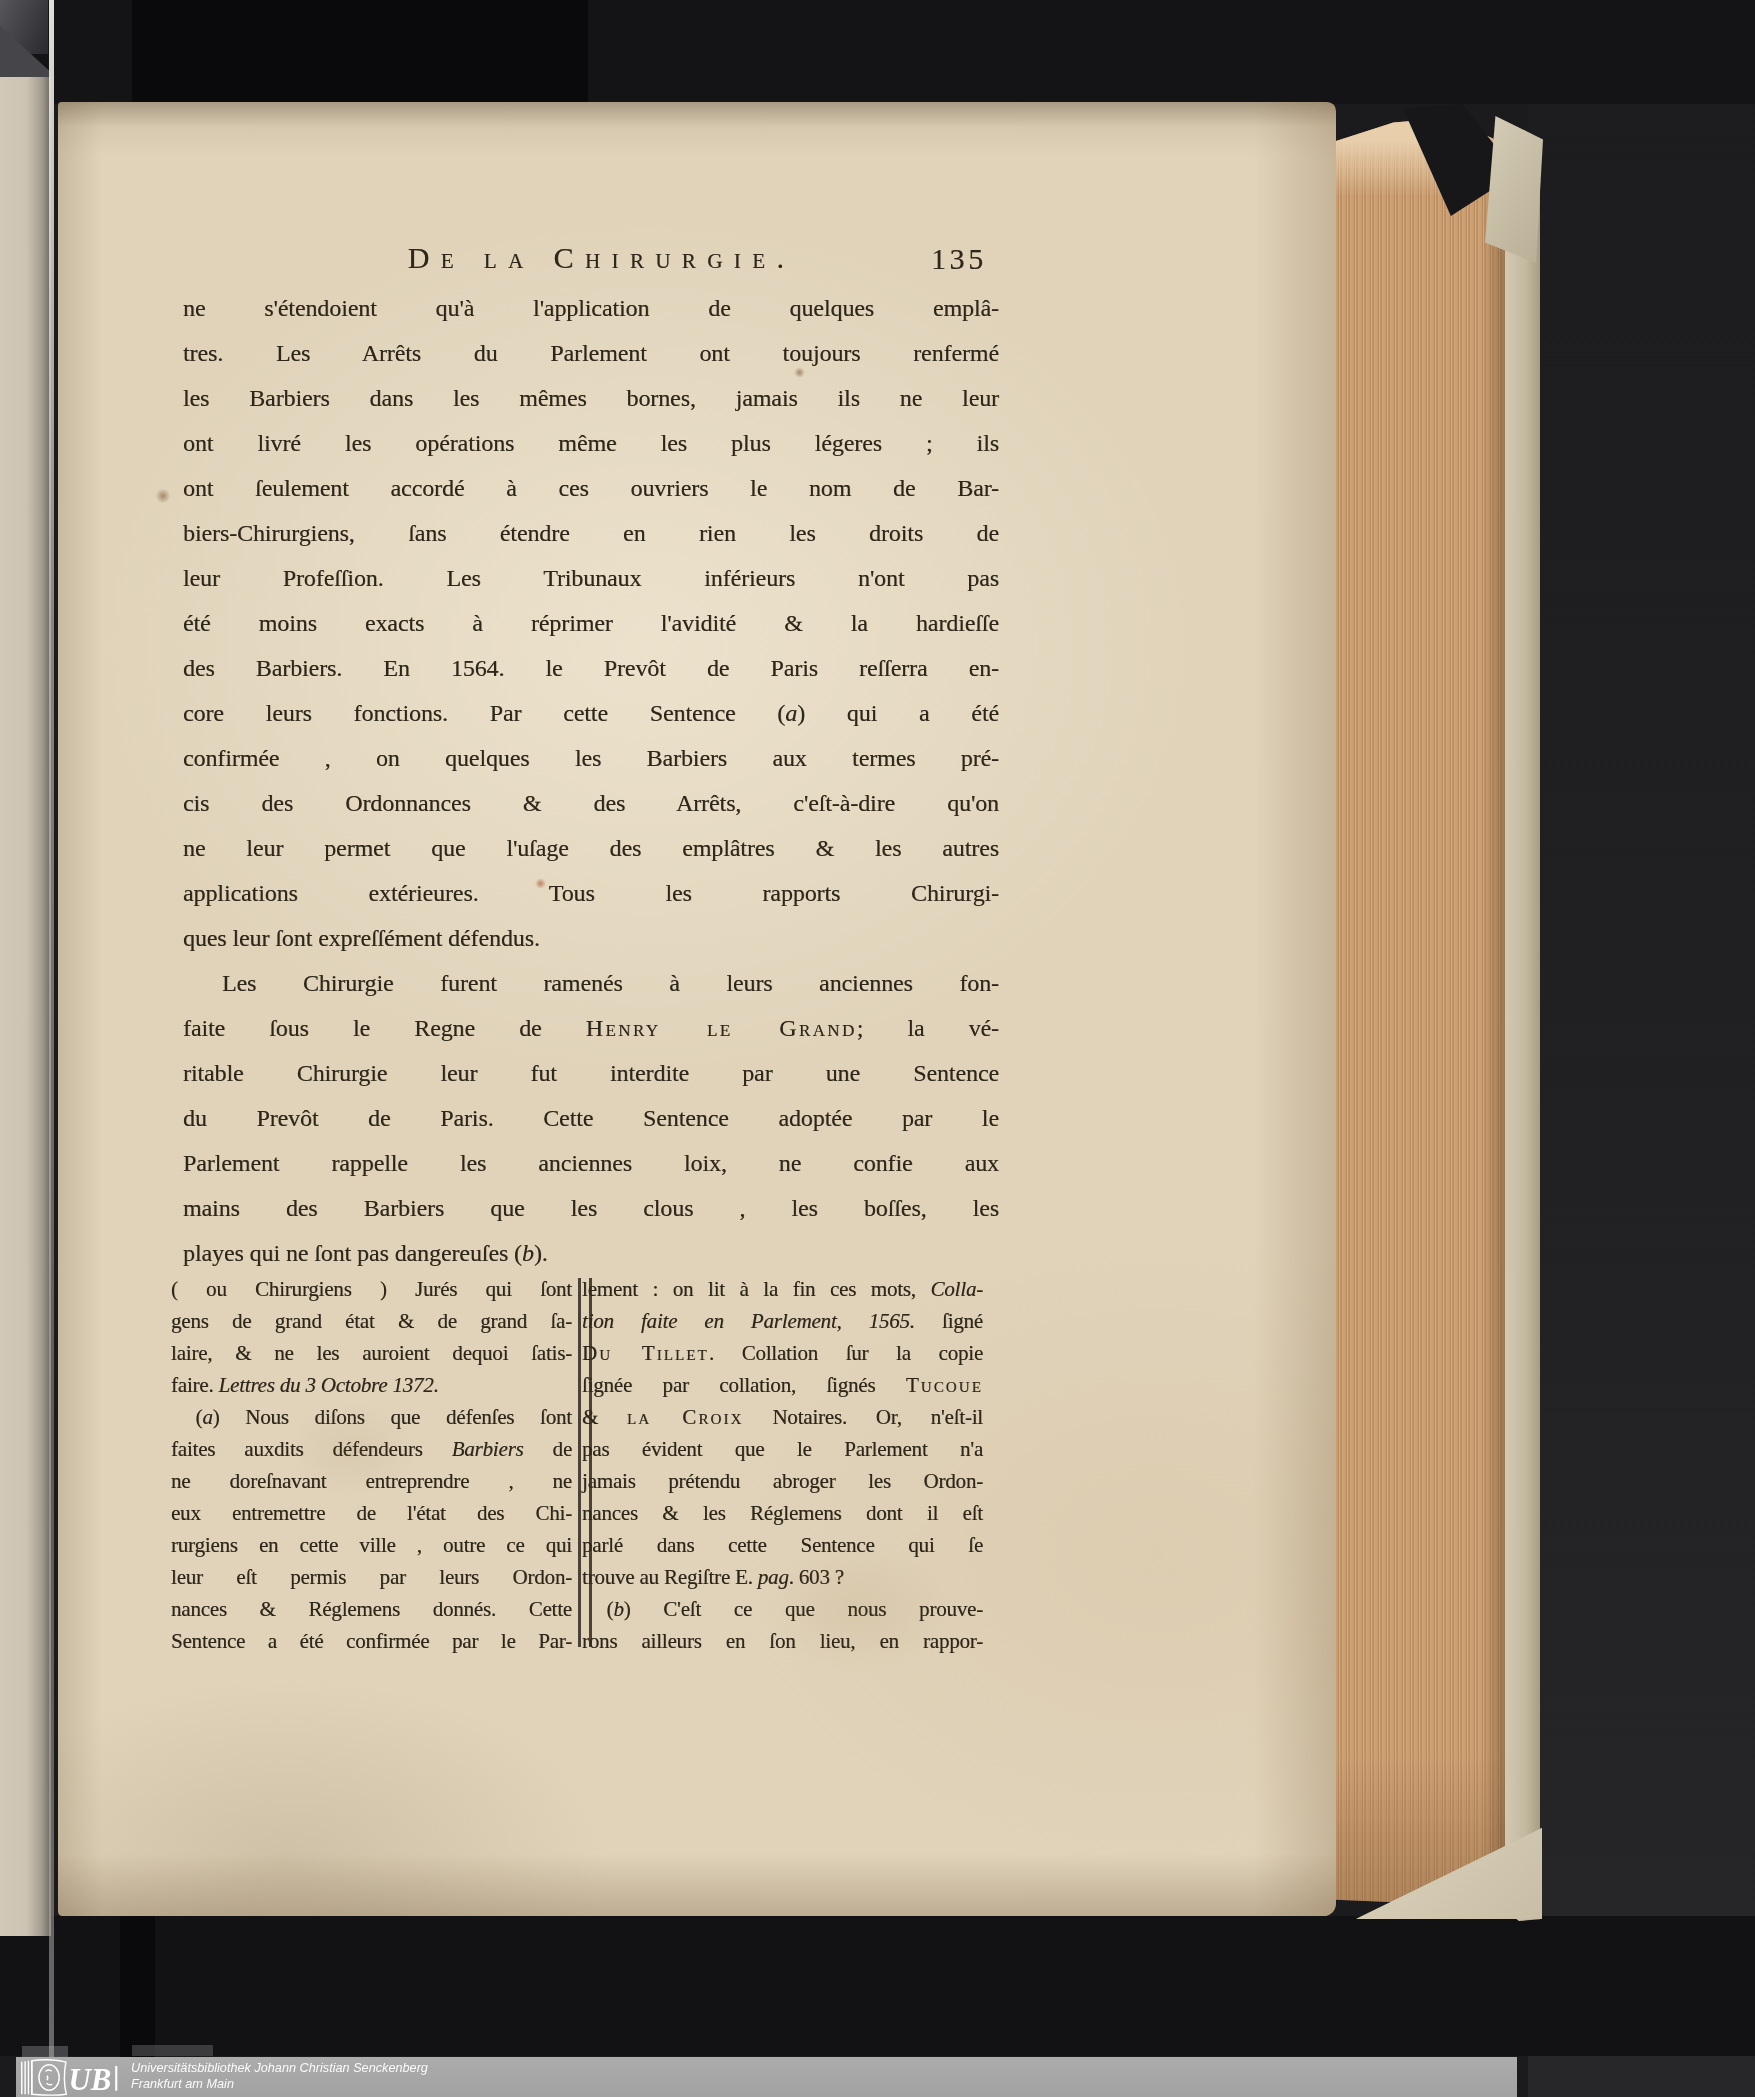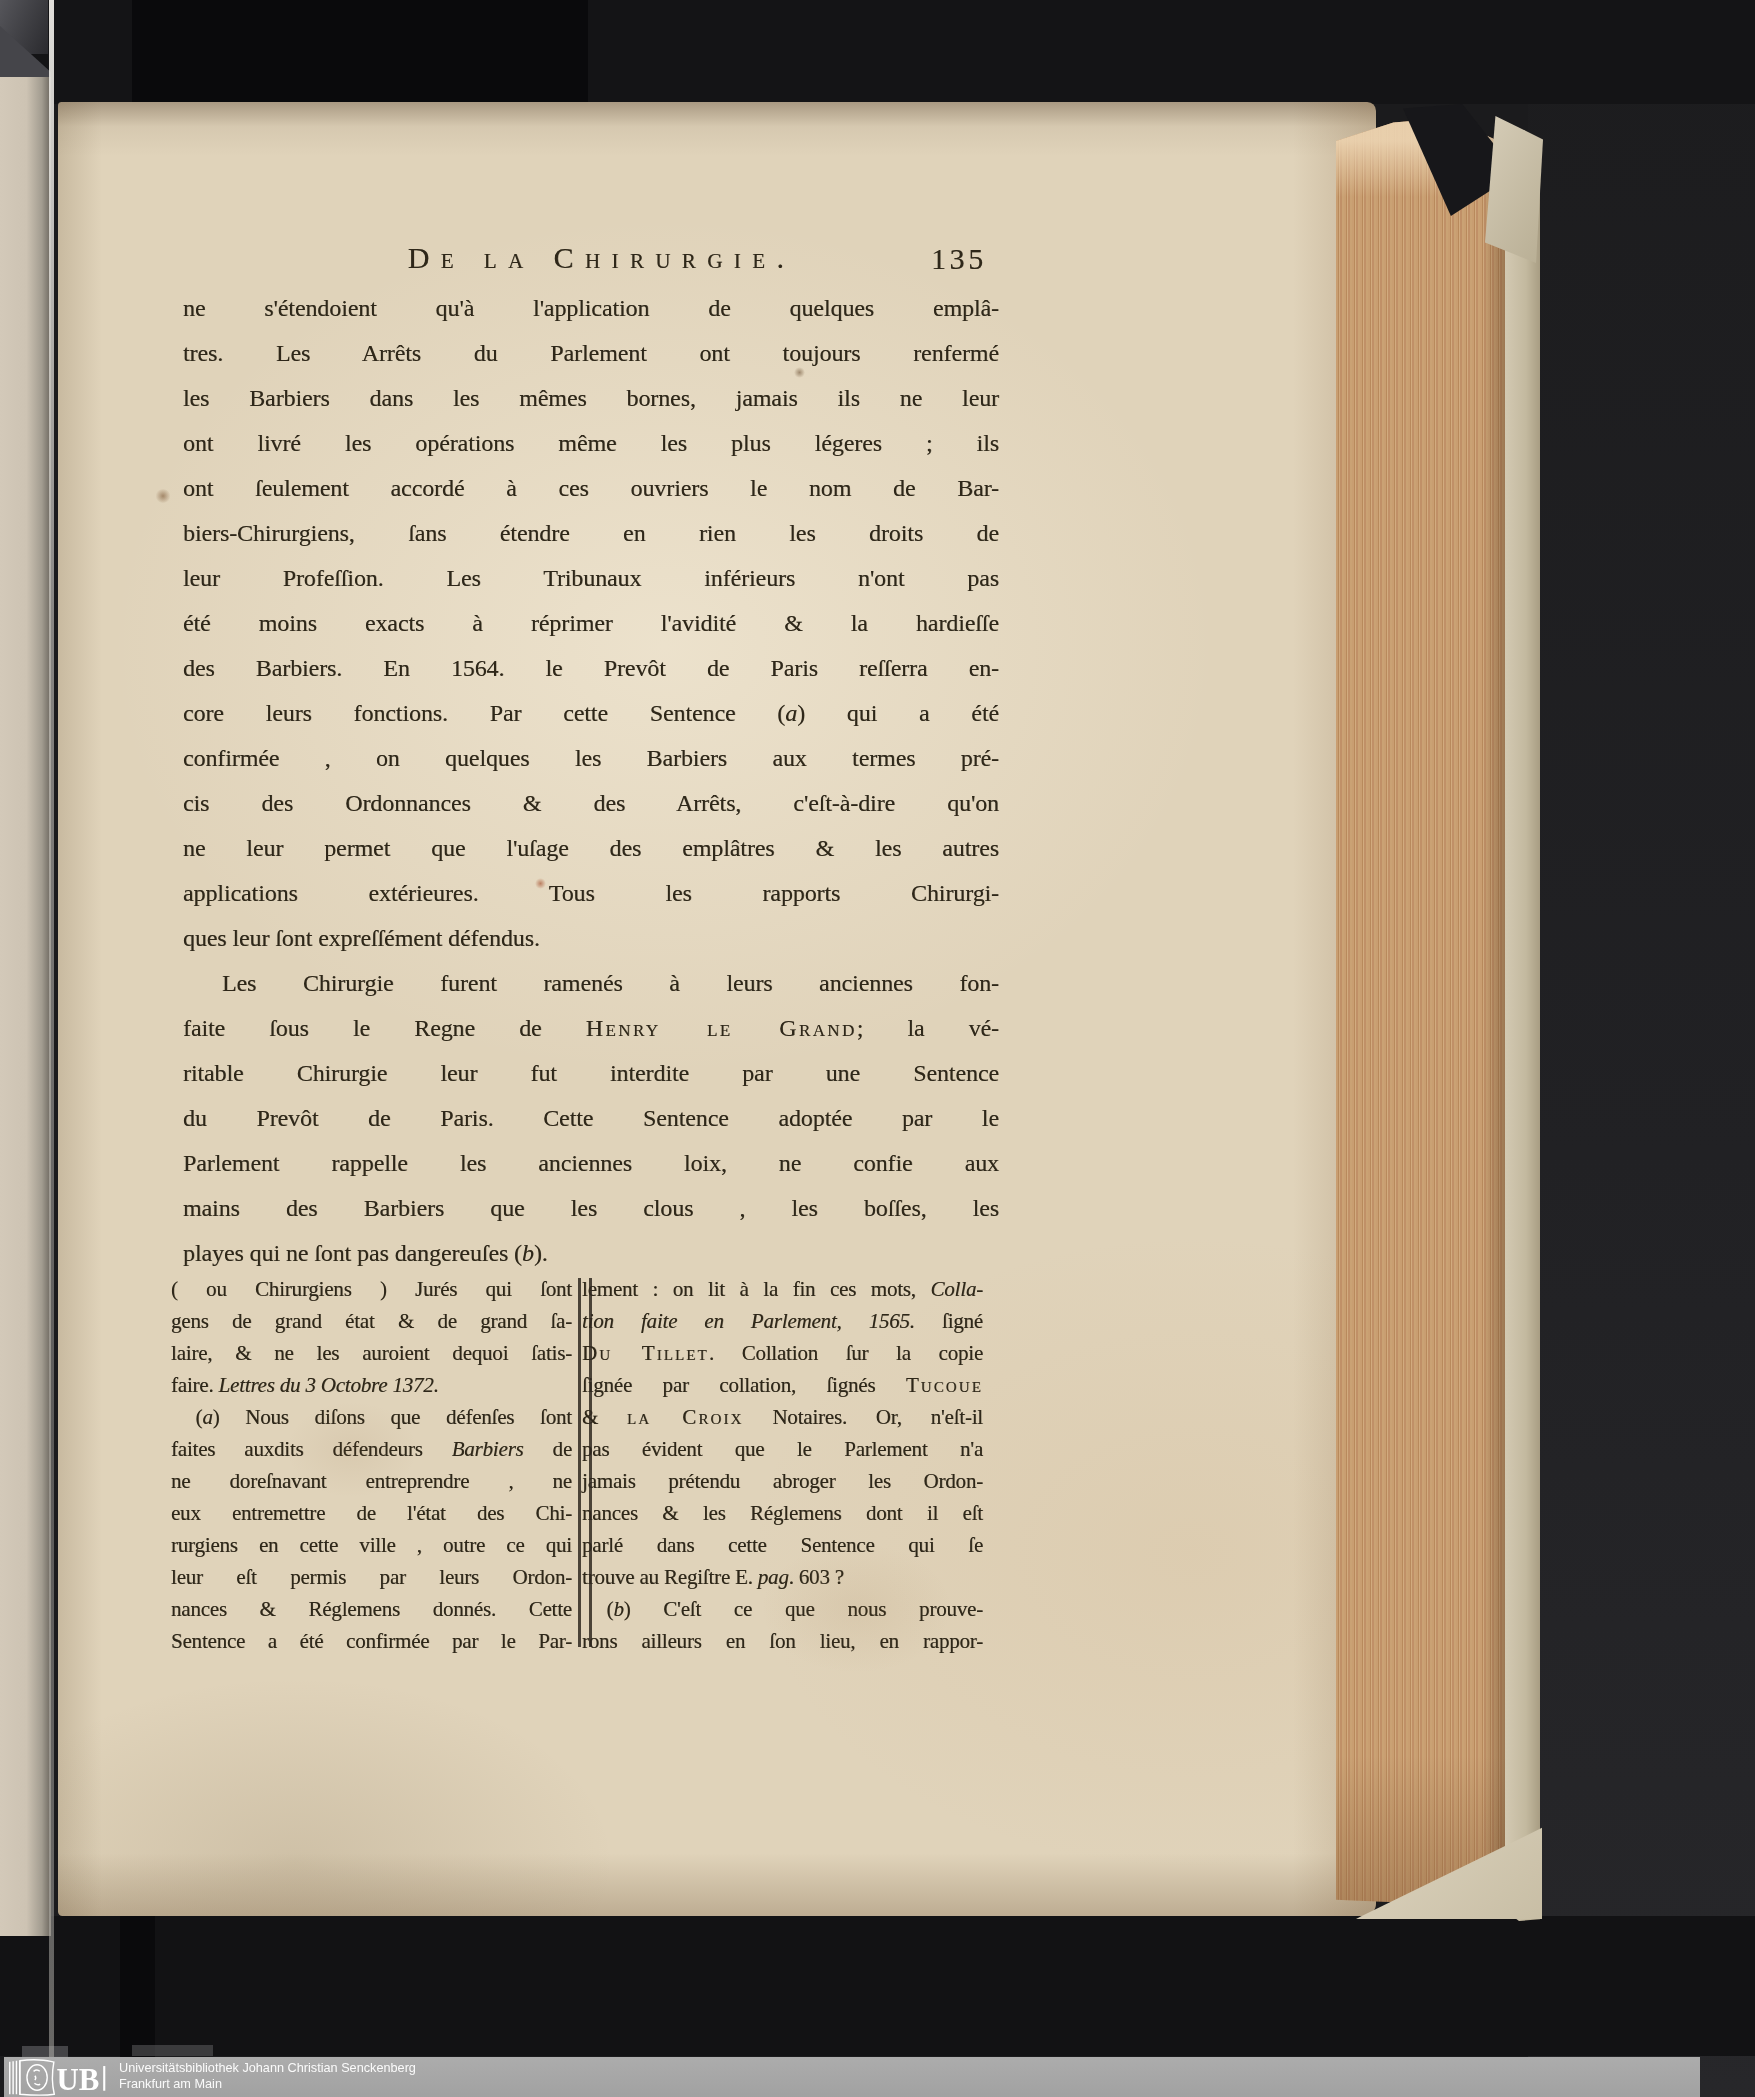--- a/index.html
+++ b/index.html
@@ -32,21 +32,20 @@
     border-radius:3.5px 8.8px 12.3px 4.4px;
     background-color:#e0d3ba;
     background-image:
       radial-gradient(ellipse 790px 614px at 46% 30%,rgba(248,240,222,.5),transparent 70%),
       linear-gradient(90deg,rgba(105,85,55,.20),transparent 44px),
       linear-gradient(270deg,rgba(130,100,65,.28),transparent 83px),
       linear-gradient(180deg,rgba(80,60,40,.38),rgba(80,60,40,.07) 24.6px,transparent 54px),
       linear-gradient(0deg,rgba(110,85,55,.30),transparent 63px),
       radial-gradient(ellipse 456px 263px at 18% 97%,rgba(100,80,50,.14),transparent 70%),
       radial-gradient(ellipse 632px 456px at 86% 80%,rgba(195,155,105,.12),transparent 70%);
-    padding-left: 40px;
   }
   .fore-edge{position:absolute;left:1336px;top:118px;width:169px;height:1787px;z-index:3;
     clip-path:polygon(0 23px,34% 4.4px,66% 0,100% 26px,100% calc(100% - 51px),74% 100%,0 calc(100% - 5.3px));
     background:
       linear-gradient(270deg,rgba(90,60,35,.40),transparent 23px),
       linear-gradient(180deg,rgba(236,212,178,.9) 0 23px,rgba(236,212,178,0) 79px,rgba(0,0,0,0) calc(100% - 149px),rgba(120,80,45,.35) 100%),
       repeating-linear-gradient(90deg,#c99e71 0 1.8px,#b88a5c 1.8px 2.6px,#d2ab7f 2.6px 4.4px,#c09067 4.4px 6.1px,#caa274 6.1px 8px);}
   .cover-strip{position:absolute;left:1505px;top:130px;width:35px;height:1791px;z-index:3;
     clip-path:polygon(0 14px,55% 0,100% 19.3px,100% calc(100% - 1.8px),40% 100%,0 calc(100% - 10.5px));
     background:linear-gradient(90deg,#d3c9b2,#c3b99f 60%,#a89d83);}
@@ -81,23 +80,23 @@
   .endp{text-align-last:left;}
   .ind{text-indent:39px;}
   .f-ind{text-indent:24.6px;}
   .it{font-style:italic;}
   .sc{font-variant-caps:small-caps;letter-spacing:.1em;}
   .fn-rule{position:absolute;width:3.1px;height:369px;top:1176px;background:#2f2820;opacity:.85;z-index:1;}
   .rule-a{left:520px;}
   .rule-b{left:531px;}
 
   
-  .footer{position:absolute;left:4px;top:2057px;width:1696px;height:41px;z-index:10;
+  .footer{position:absolute;left:16px;top:2057px;width:1501px;height:41px;z-index:10;
     background:linear-gradient(180deg,#acacac,#a1a1a1);
-    font-family:"Liberation Sans",sans-serif;}
+    font-family:"Liberation Sans",sans-serif;font-style:italic;}
   .footer-text{position:absolute;left:115px;top:4.4px;color:#fbfbfb;font-size:12.7px;line-height:15.4px;}
   .footer-logo{position:absolute;left:3.5px;top:0.9px;}
 </style>
 </head>
 <body>
 
 <div id="stage">
 
   <div class="bg-right-soft"></div>
   <div class="bg-top"></div>

